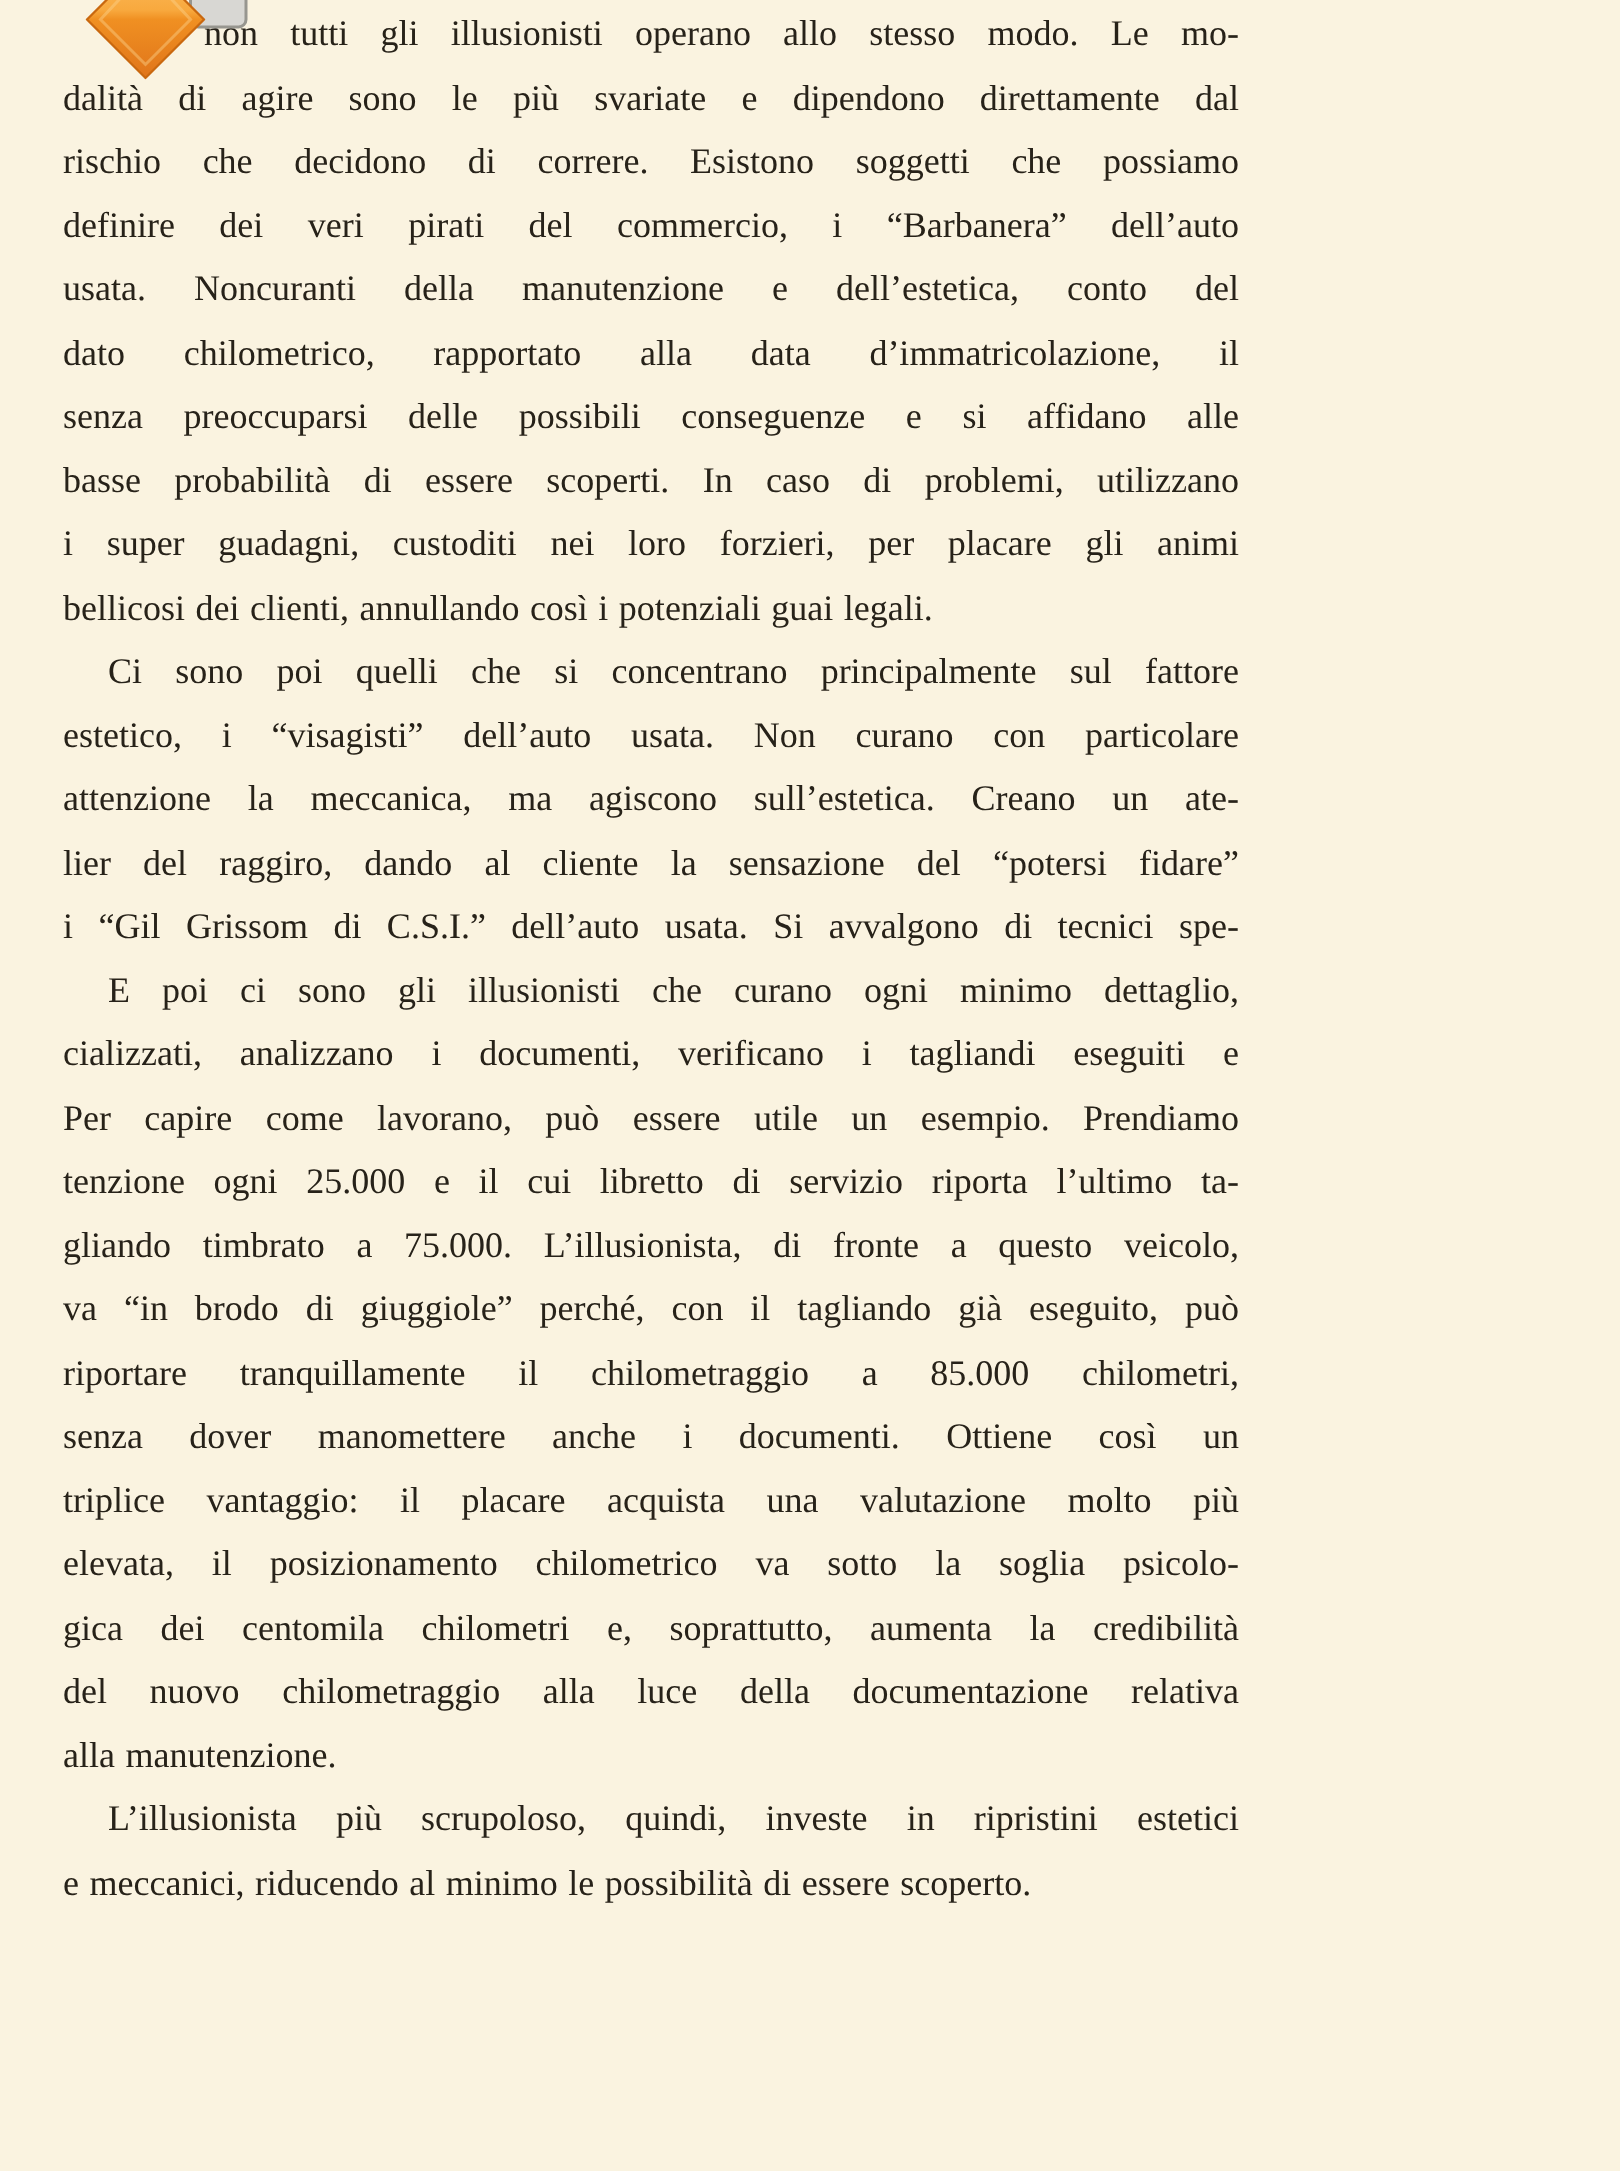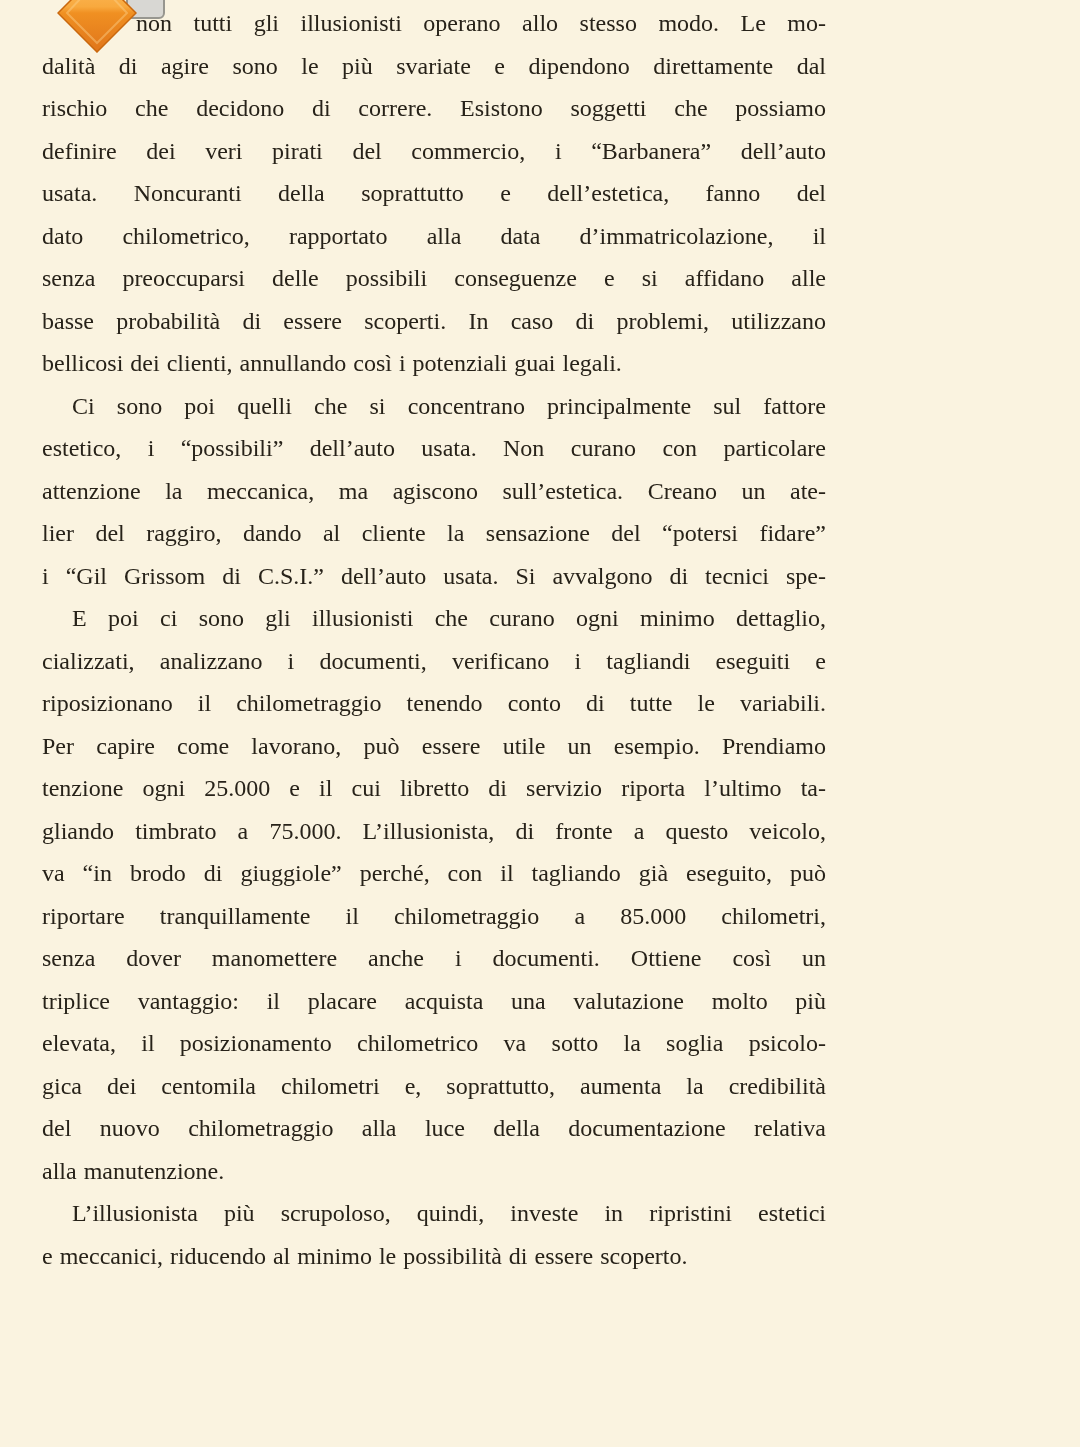--- a/index.html
+++ b/index.html
@@ -77,33 +77,33 @@
       </linearGradient>
     </defs>
     <polygon points="40,1 79,40 40,79 1,40" fill="url(#diamondGrad)" stroke="#c9680f" stroke-width="1.5"></polygon>
     <polygon points="40,8 70,40 40,70 10,40" fill="none" stroke="#fbd08a" stroke-opacity="0.45" stroke-width="2"></polygon>
   </svg>
 
   <div class="line first">non tutti gli illusionisti operano allo stesso modo. Le mo-</div>
   <div class="line">dalità di agire sono le più svariate e dipendono direttamente dal</div>
   <div class="line">rischio che decidono di correre. Esistono soggetti che possiamo</div>
   <div class="line">definire dei veri pirati del commercio, i “Barbanera” dell’auto</div>
-  <div class="line">usata. Noncuranti della soprattutto e dell’estetica, fanno del</div>
+  <div class="line">usata. Noncuranti della manutenzione e dell’estetica, conto del</div>
   <div class="line">dato chilometrico, rapportato alla data d’immatricolazione, il</div>
   <div class="line">senza preoccuparsi delle possibili conseguenze e si affidano alle</div>
   <div class="line">basse probabilità di essere scoperti. In caso di problemi, utilizzano</div>
+  <div class="line">i super guadagni, custoditi nei loro forzieri, per placare gli animi</div>
   <div class="line end">bellicosi dei clienti, annullando così i potenziali guai legali.</div>
   <div class="line indent">Ci sono poi quelli che si concentrano principalmente sul fattore</div>
-  <div class="line">estetico, i “possibili” dell’auto usata. Non curano con particolare</div>
+  <div class="line">estetico, i “visagisti” dell’auto usata. Non curano con particolare</div>
   <div class="line">attenzione la meccanica, ma agiscono sull’estetica. Creano un ate-</div>
   <div class="line">lier del raggiro, dando al cliente la sensazione del “potersi fidare”</div>
   <div class="line">i “Gil Grissom di C.S.I.” dell’auto usata. Si avvalgono di tecnici spe-</div>
   <div class="line indent">E poi ci sono gli illusionisti che curano ogni minimo dettaglio,</div>
   <div class="line">cializzati, analizzano i documenti, verificano i tagliandi eseguiti e</div>
-  <div class="line">riposizionano il chilometraggio tenendo conto di tutte le variabili.</div>
   <div class="line">Per capire come lavorano, può essere utile un esempio. Prendiamo</div>
   <div class="line">tenzione ogni 25.000 e il cui libretto di servizio riporta l’ultimo ta-</div>
   <div class="line">gliando timbrato a 75.000. L’illusionista, di fronte a questo veicolo,</div>
   <div class="line">va “in brodo di giuggiole” perché, con il tagliando già eseguito, può</div>
   <div class="line">riportare tranquillamente il chilometraggio a 85.000 chilometri,</div>
   <div class="line">senza dover manomettere anche i documenti. Ottiene così un</div>
   <div class="line">triplice vantaggio: il placare acquista una valutazione molto più</div>
   <div class="line">elevata, il posizionamento chilometrico va sotto la soglia psicolo-</div>
   <div class="line">gica dei centomila chilometri e, soprattutto, aumenta la credibilità</div>
   <div class="line">del nuovo chilometraggio alla luce della documentazione relativa</div>

